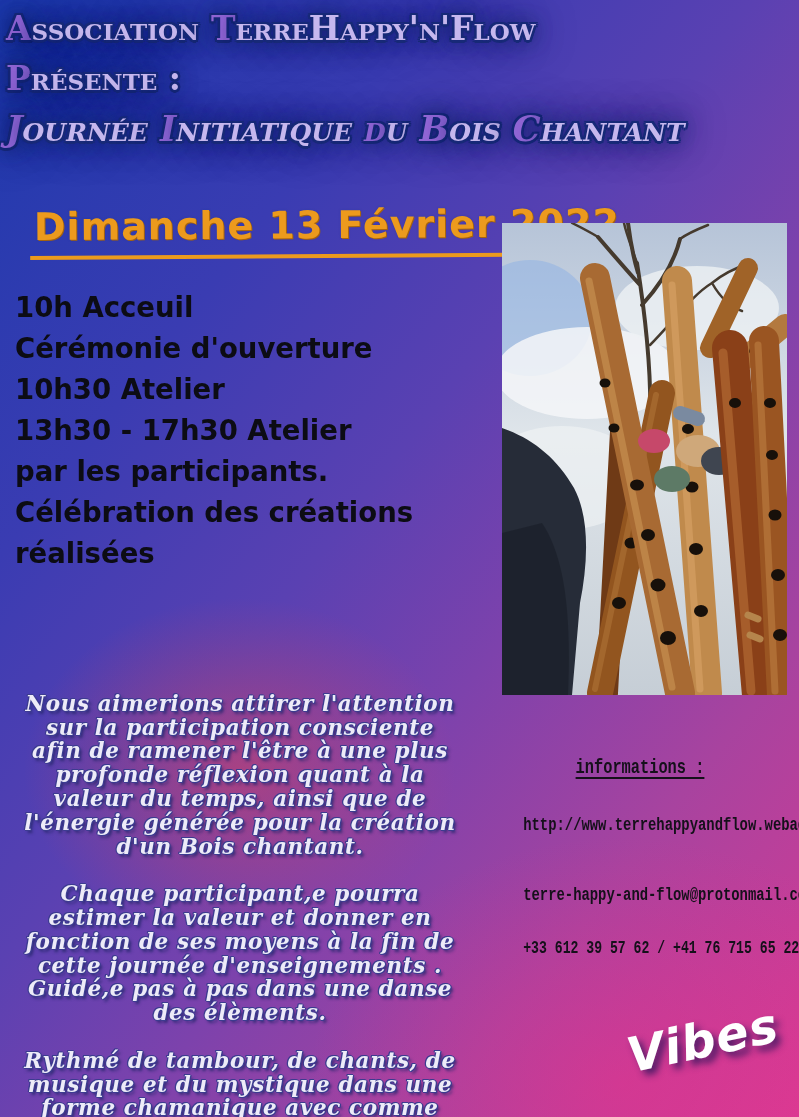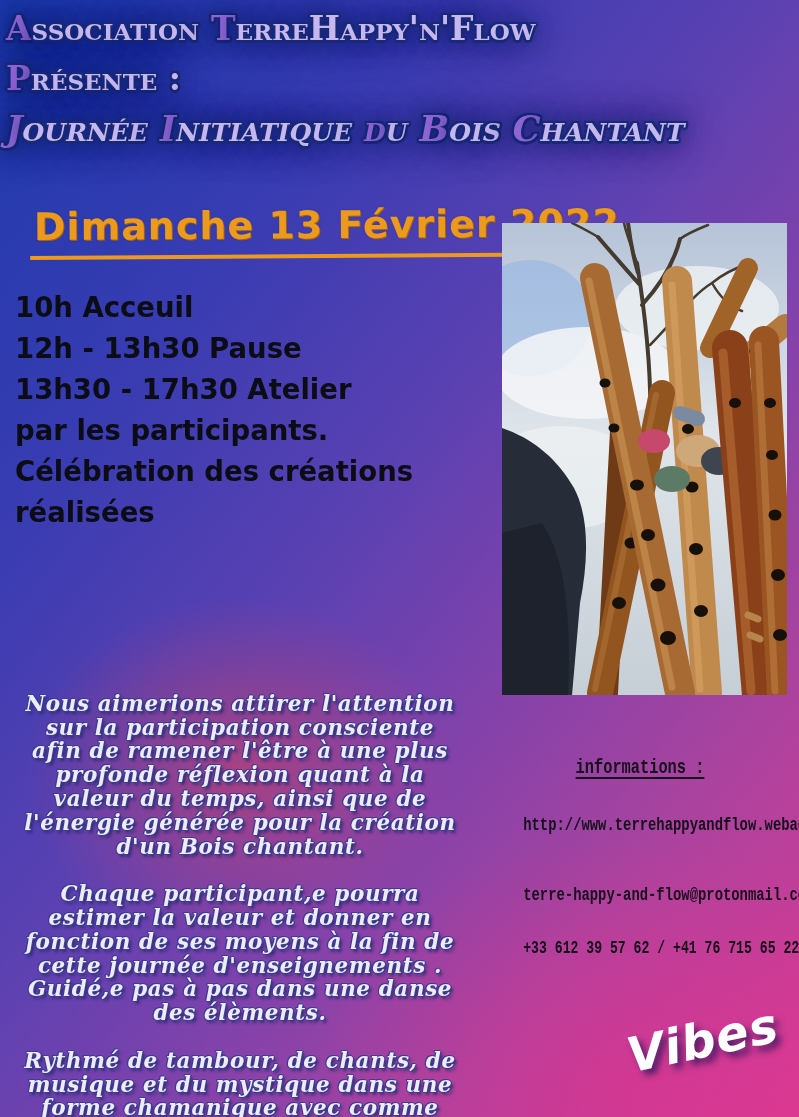--- a/index.html
+++ b/index.html
@@ -93,21 +93,22 @@
   <div class="title">
     <span class="title-line l1"><span class="tw">Association</span><span class="tw">TerreHappy'n'Flow</span></span>
     <span class="title-line l2"><span class="tw">Présente :</span></span>
     <span class="title-line l3"><span class="tw">Journée</span><span class="tw">Initiatique</span><span class="tw">du</span><span class="tw">Bois</span><span class="tw">Chantant</span></span>
   </div>
 
   <div class="date">Dimanche 13 Février 2022</div>
 
   <div class="schedule">
     <div>10h Acceuil</div>
-    <div>12h - 13h30 Pause</div>
+    <div>Cérémonie d'ouverture</div>
+    <div>10h30 Atelier</div>
     <div>13h30 - 17h30 Atelier</div>
     <div>par les participants.</div>
     <div>Célébration des créations réalisées</div>
   </div>
 
   <svg class="photo" viewBox="0 0 285 472" aria-hidden="true">
     <defs>
       <linearGradient id="sky" x1="0" y1="0" x2="0" y2="1">
         <stop offset="0" stop-color="#b6c4d8"></stop>
         <stop offset="0.45" stop-color="#dfe5ea"></stop>

